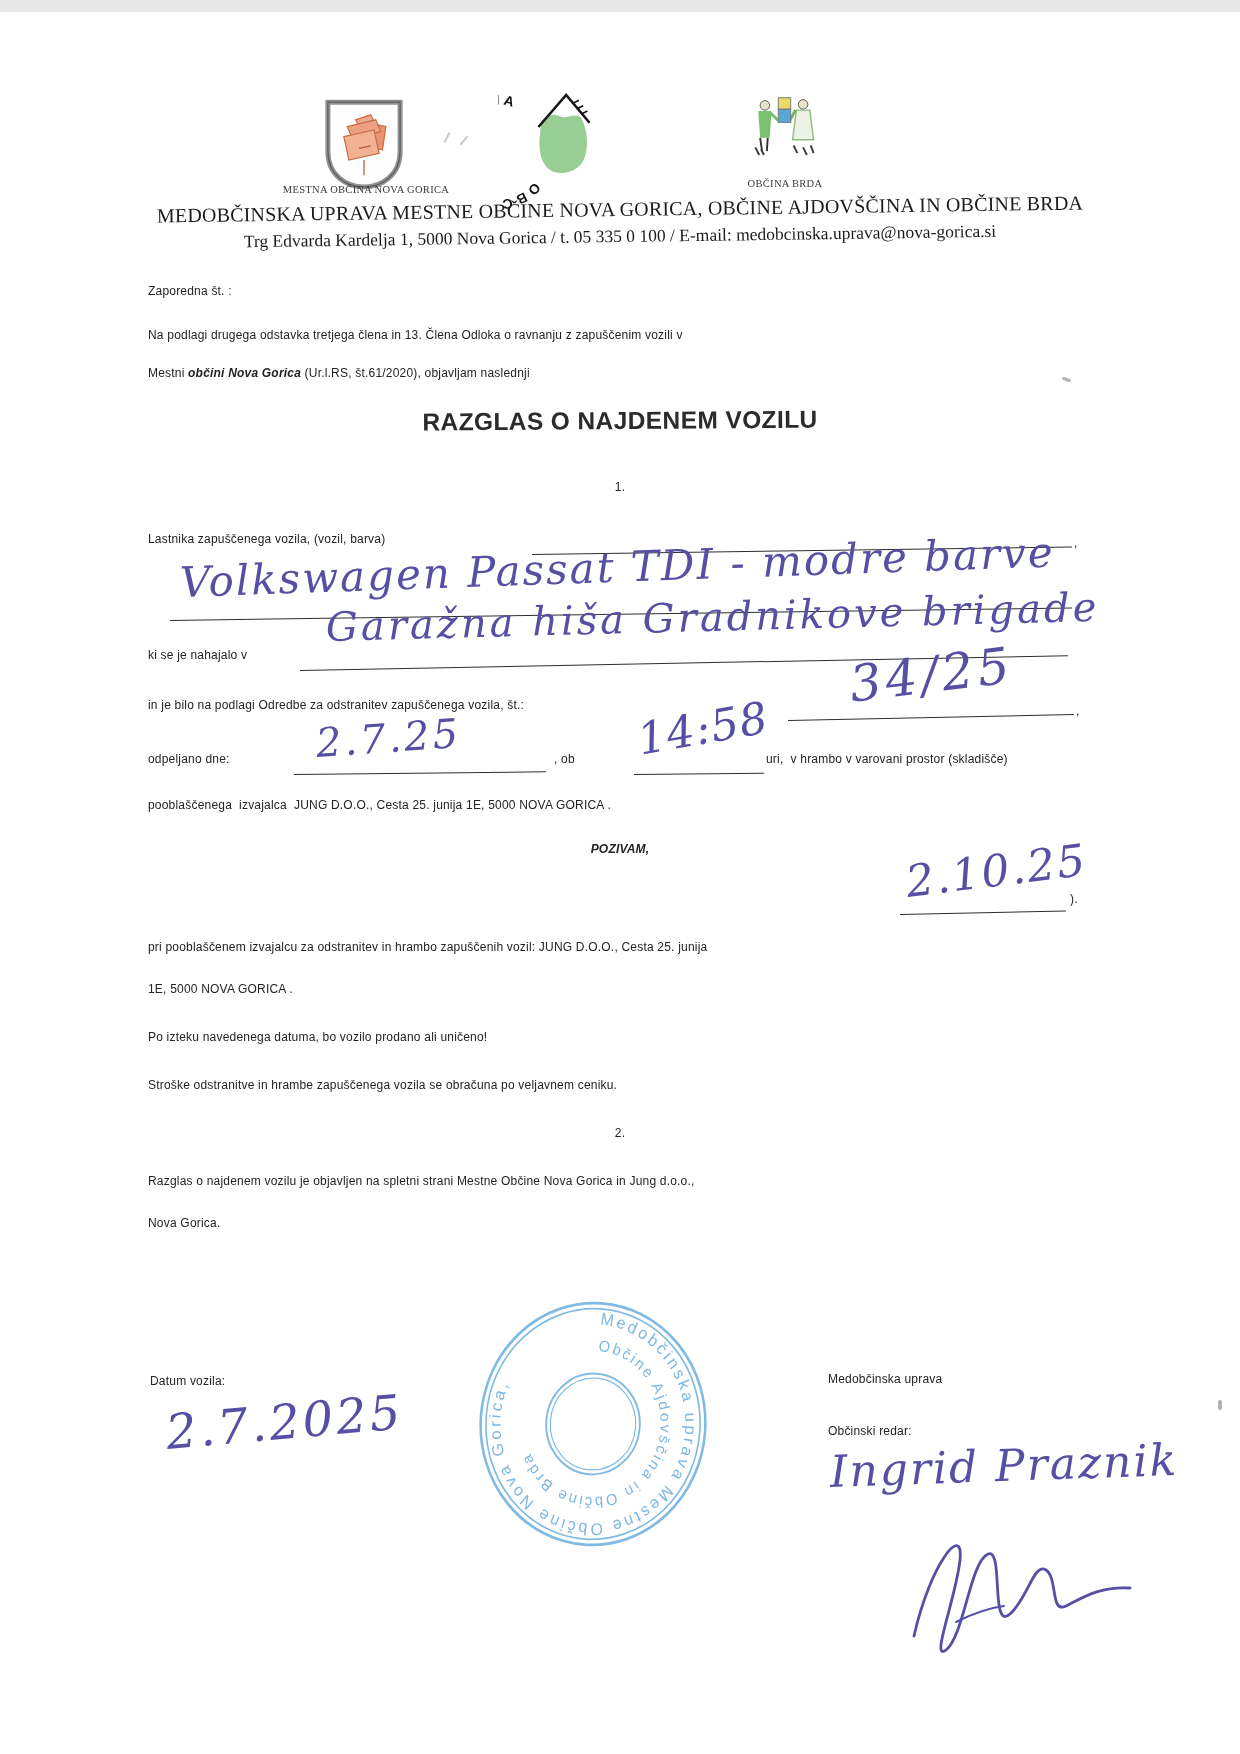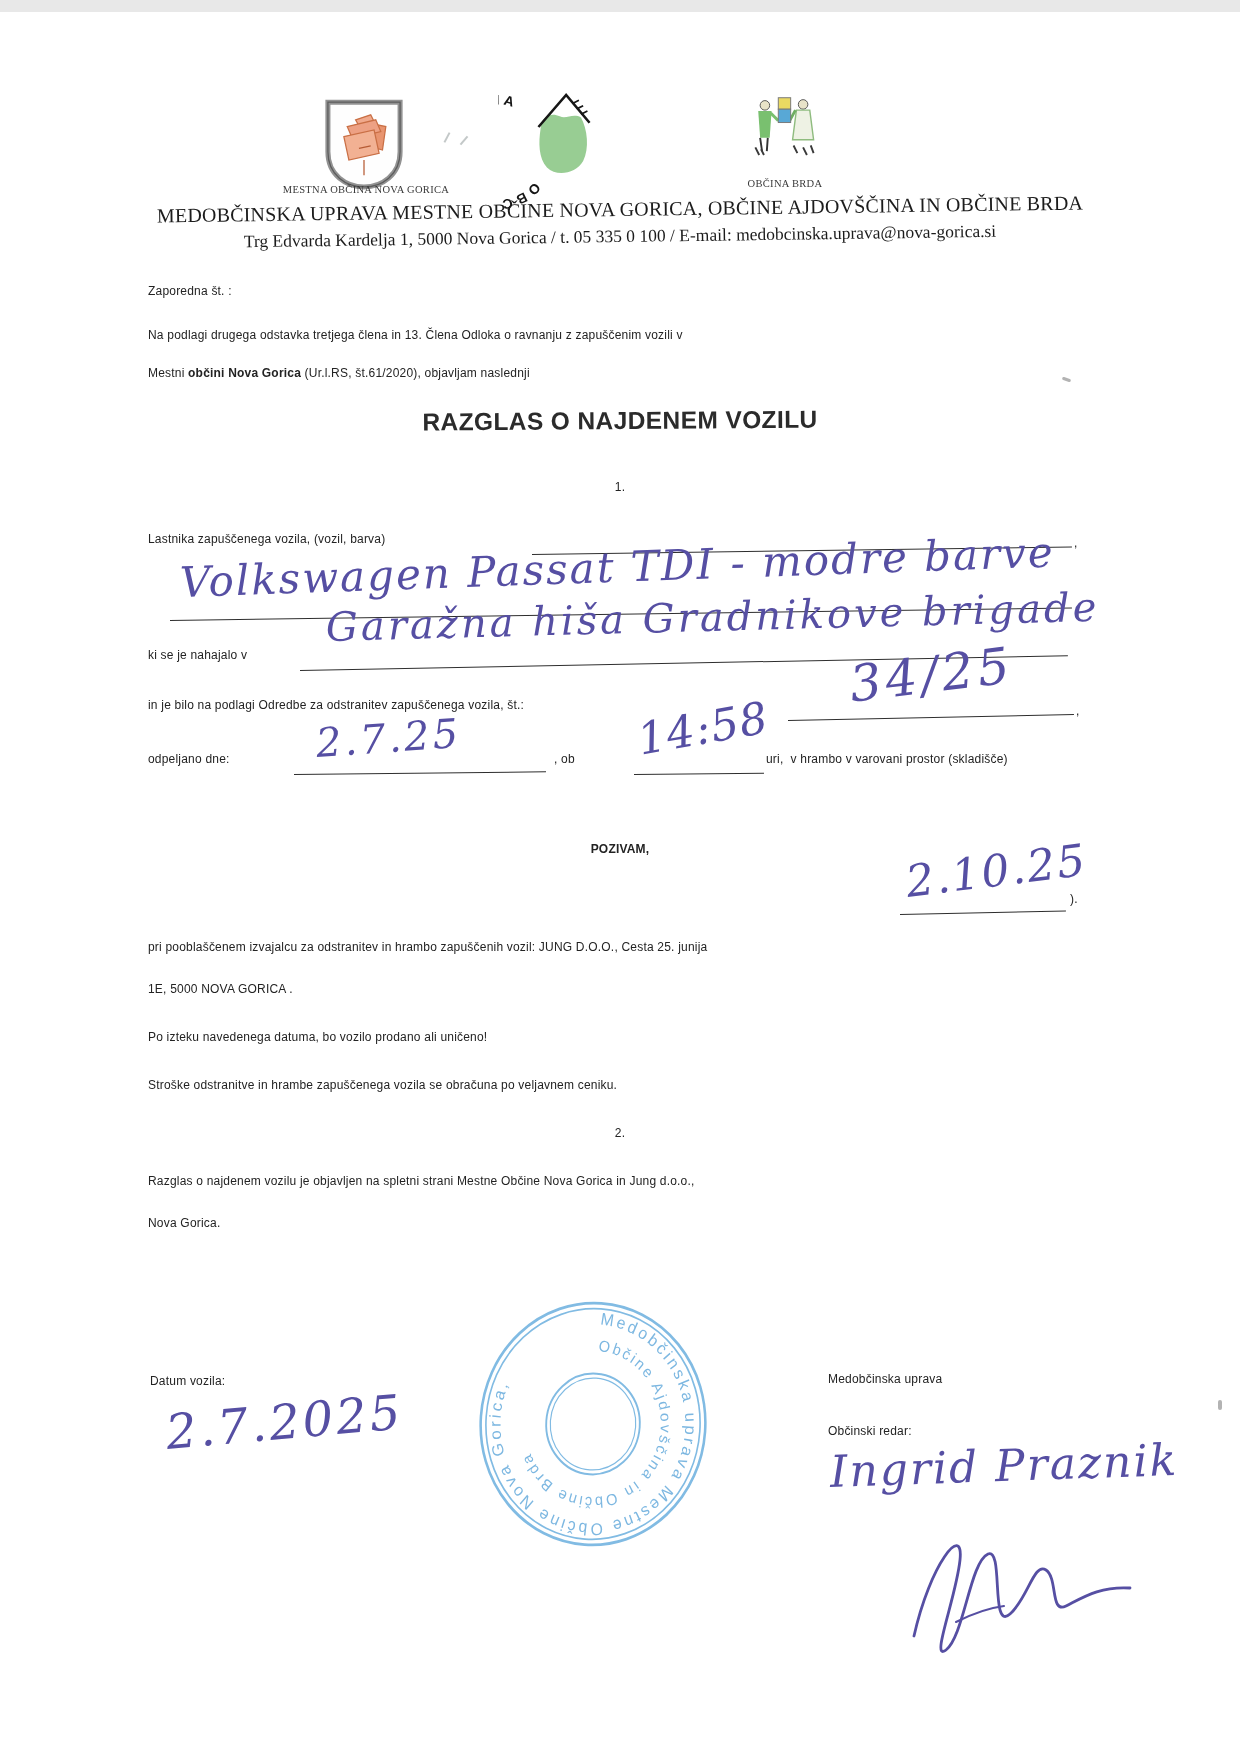--- a/index.html
+++ b/index.html
@@ -21,21 +21,21 @@
   .logo-caption{
     position:absolute; font-family:"Liberation Serif", serif;
     font-size:10.5px; color:#3a3a3a; text-align:center; letter-spacing:0.3px;
   }
   
   .t{
     position:absolute; font-size:12px; color:#232323; letter-spacing:0.2px;
     white-space:pre; line-height:22px;
   }
   .center{left:0; width:1240px; text-align:center;}
-  .bold{font-weight:bold;}
+  .bold{font-weight:bold;font-style:italic;}
   .title{
     font-size:24.5px; font-weight:bold; letter-spacing:0.4px; color:#2b2b2b;
     transform:rotate(-0.4deg);
   }
   
   .rule{
     position:absolute; height:0; border-bottom:1.7px solid #2e2e2e;
     transform-origin:left center;
   }
   
@@ -136,20 +136,21 @@
   <div class="t" style="left:1076px;top:688px">,</div>
   <div class="hw" style="left:850px;top:644px;font-size:50px;transform:rotate(-7deg);letter-spacing:4px">34/25</div>
 
   <div class="t" style="left:148px;top:736px">odpeljano dne:</div>
   <div class="rule" style="left:294px;top:762px;width:252px;transform:rotate(-0.6deg)"></div>
   <div class="hw" style="left:316px;top:708px;font-size:40px;transform:rotate(-4deg);letter-spacing:3px">2.7.25</div>
   <div class="t" style="left:554px;top:736px">, ob</div>
   <div class="rule" style="left:634px;top:762px;width:130px;transform:rotate(-0.6deg)"></div>
   <div class="hw" style="left:638px;top:702px;font-size:44px;transform:rotate(-10deg);letter-spacing:1px">14:58</div>
   <div class="t" style="left:766px;top:736px">uri,  v hrambo v varovani prostor (skladišče)</div>
+  <div class="t" style="left:148px;top:782px">pooblaščenega  izvajalca  JUNG D.O.O., Cesta 25. junija 1E, 5000 NOVA GORICA .</div>
 
   <div class="t center bold" style="top:826px">POZIVAM,</div>
 
   <div class="rule" style="left:900px;top:902px;width:166px;transform:rotate(-1.2deg)"></div>
   <div class="hw" style="left:906px;top:844px;font-size:44px;transform:rotate(-7deg);letter-spacing:2px">2.10.25</div>
   <div class="t" style="left:1070px;top:876px">).</div>
 
   <div class="t" style="left:148px;top:924px">pri pooblaščenem izvajalcu za odstranitev in hrambo zapuščenih vozil: JUNG D.O.O., Cesta 25. junija</div>
   <div class="t" style="left:148px;top:966px">1E, 5000 NOVA GORICA .</div>
 

